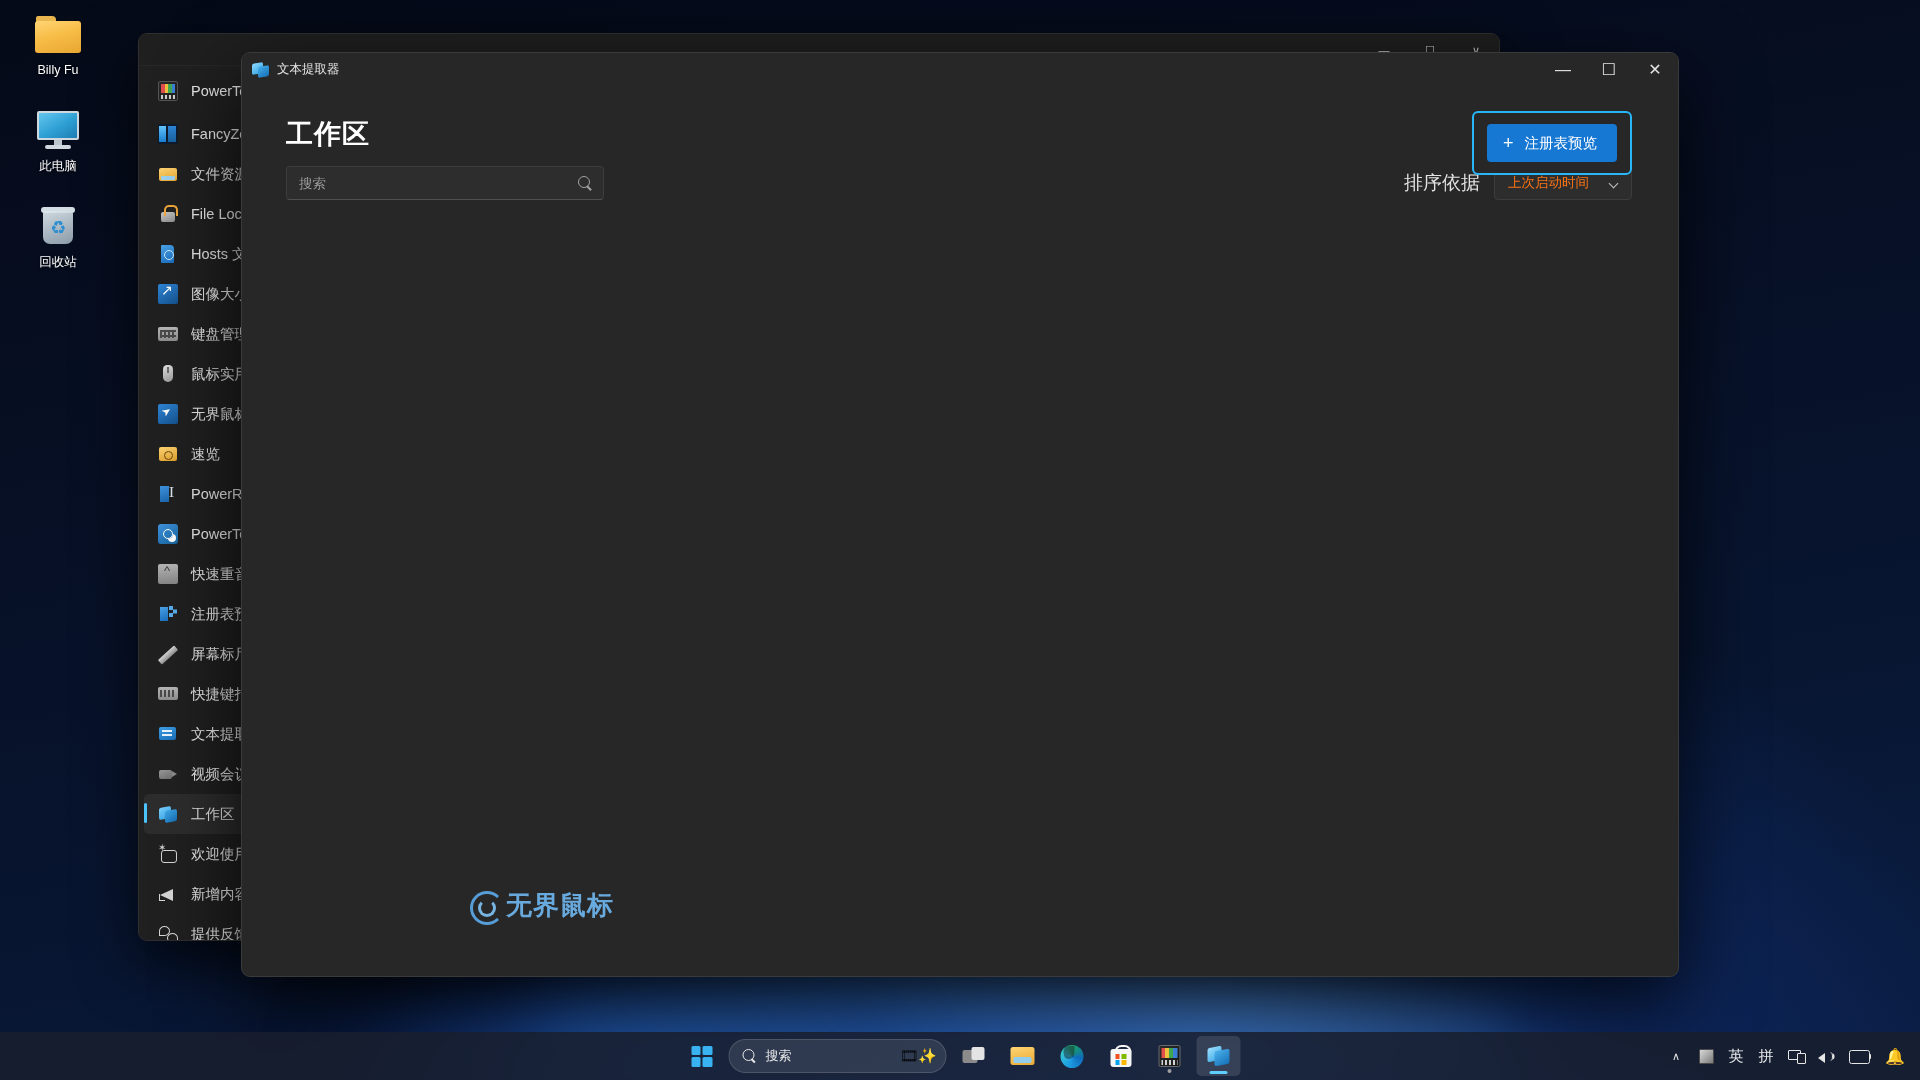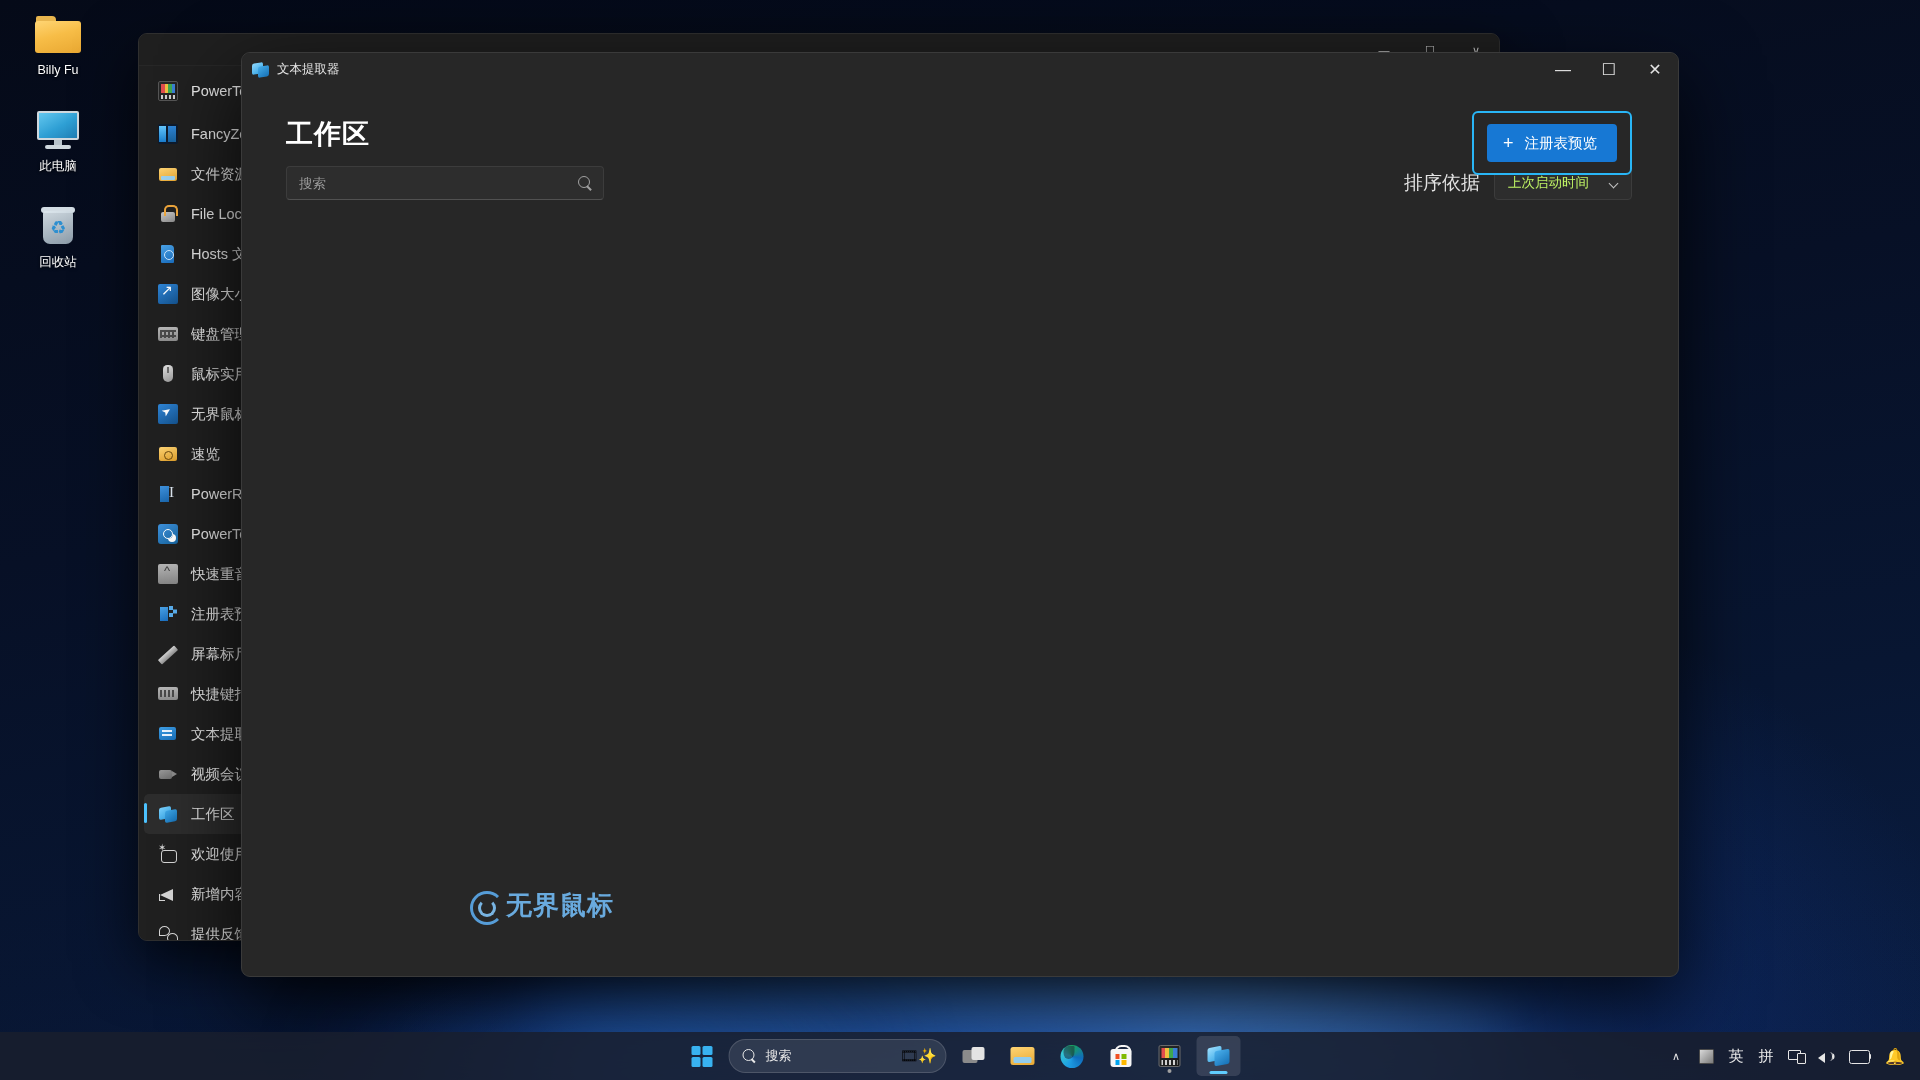--- a/index.html
+++ b/index.html
@@ -266,21 +266,21 @@
     background: #c8c8c8; transform: rotate(45deg); transform-origin: left center; }
 
   .sort-wrap { display: flex; align-items: center; gap: 14px; }
   .sort-label { color: #e4e4e4; font-size: 19px; }
   .sort-select {
     min-width: 138px; height: 34px; background: #2d2d2d;
     border: 1px solid #3c3c3c; border-radius: 4px;
     display: flex; align-items: center; justify-content: space-between;
     padding: 0 11px 0 13px; gap: 18px; cursor: pointer;
   }
-  .sort-value { color: #bef264; font-size: 13.5px; white-space: nowrap; }
+  .sort-value { color: #f97316; font-size: 13.5px; white-space: nowrap; }
   .chev { width: 11px; height: 7px; position: relative; }
   .chev::before { content:""; position:absolute; left:1px; top:0px; width:6px; height:6px;
     border-right: 1.4px solid #c3c3c3; border-bottom: 1.4px solid #c3c3c3;
     transform: rotate(45deg); }
 
   .empty-state {
     position: absolute; left: 0; right: 0; top: 480px;
     text-align: center; color: #a6a6a6; font-size: 19px;
   }
 

